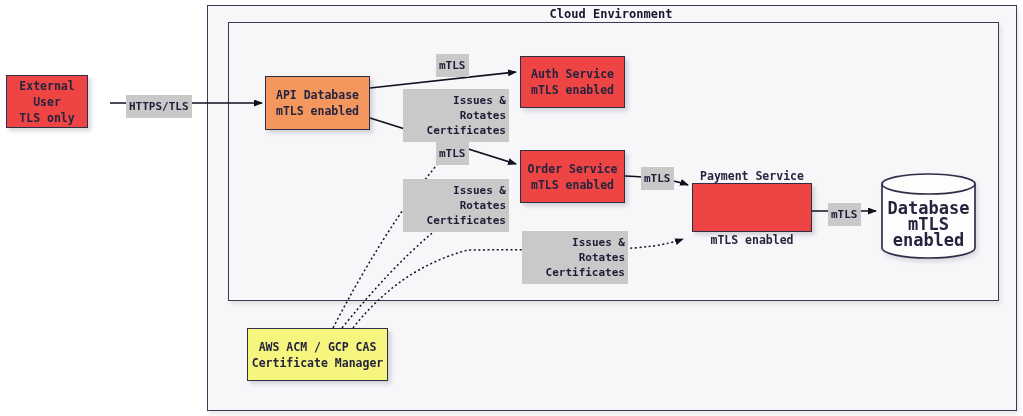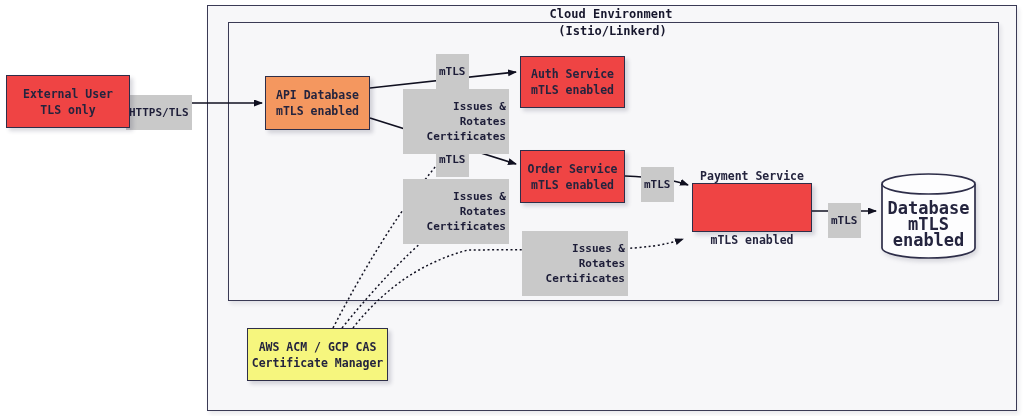--- a/index.html
+++ b/index.html
@@ -28,34 +28,33 @@
   .node.yellow{background:#f6f67e;}
   .cyl{
     position:absolute;z-index:4;text-align:center;
     font-size:17px;font-weight:bold;line-height:16px;color:#24243e;
   }
   .cyl svg{position:absolute;left:0;top:0;filter:drop-shadow(2px 3px 2px rgba(40,40,70,.15));}
   .cyl .cyl-text{position:absolute;left:0;top:28px;width:100%;z-index:2;}
   .elabel{
     position:absolute;background:#c9c9c9;color:#1d1d38;
     font-size:11px;font-weight:bold;line-height:15px;
-    padding:10px 3px;z-index:3;white-space:nowrap;
+    padding:4px 3px;z-index:3;white-space:nowrap;
   }
   .elabel.multi{text-align:right;white-space:normal;}
   #edges{position:absolute;left:0;top:0;z-index:2;}
 </style>
 </head>
 <body>
 
 <div class="frame" style="left:207px;top:5px;width:808px;height:404px;"></div>
 <div class="frame" style="left:228px;top:22px;width:769px;height:277px;"></div>
 
 <div class="frame-title" style="left:207px;top:7px;width:808px;">Cloud Environment</div>
 <div class="frame-title" style="left:228px;top:24px;width:769px;">
-  <div>(Istio/Linkerd)</div>
 </div>
 
 <svg id="edges" width="1023" height="416" viewBox="0 0 1023 416">
   <defs>
     <marker id="arr" markerWidth="9" markerHeight="8" refX="8" refY="3.5" orient="auto" markerUnits="userSpaceOnUse">
       <path d="M0,0 L9,3.5 L0,7 Z" fill="#101020"></path>
     </marker>
   </defs>
   <g fill="none" stroke="#101020" stroke-width="1.7">
     <path d="M 110 103 L 262 103" marker-end="url(#arr)"></path>
@@ -82,21 +81,21 @@
   <div>Issues &amp; Rotates</div>
   <div>Certificates</div>
 </div>
 <div class="elabel" style="left:641px;top:167px;">mTLS</div>
 <div class="elabel" style="left:828px;top:203px;">mTLS</div>
 <div class="elabel multi" style="left:522px;top:231px;width:100px;">
   <div>Issues &amp; Rotates</div>
   <div>Certificates</div>
 </div>
 
-<div class="node" style="left:6px;top:75px;width:124px;height:53px;">
+<div class="node" style="left:6px;top:75px;width:82px;height:53px;">
   <div>External User</div>
   <div>TLS only</div>
 </div>
 
 <div class="node orange" style="left:265px;top:76px;width:105px;height:54px;">
   <div>API Database</div>
   <div>mTLS enabled</div>
 </div>
 
 <div class="node" style="left:520px;top:56px;width:105px;height:52px;">

